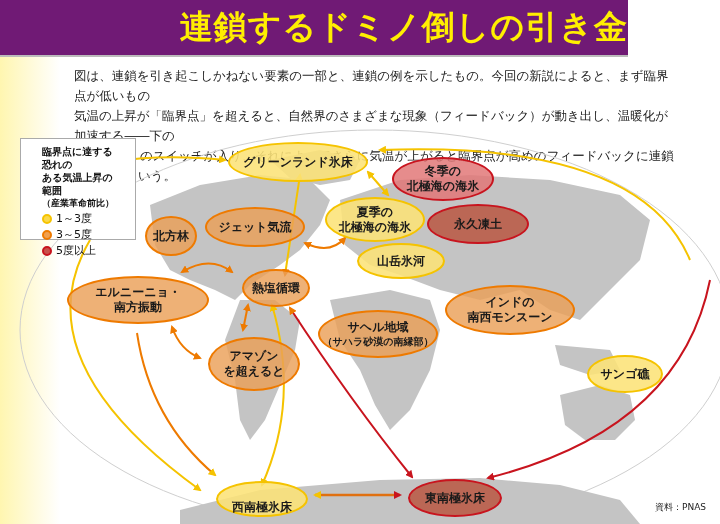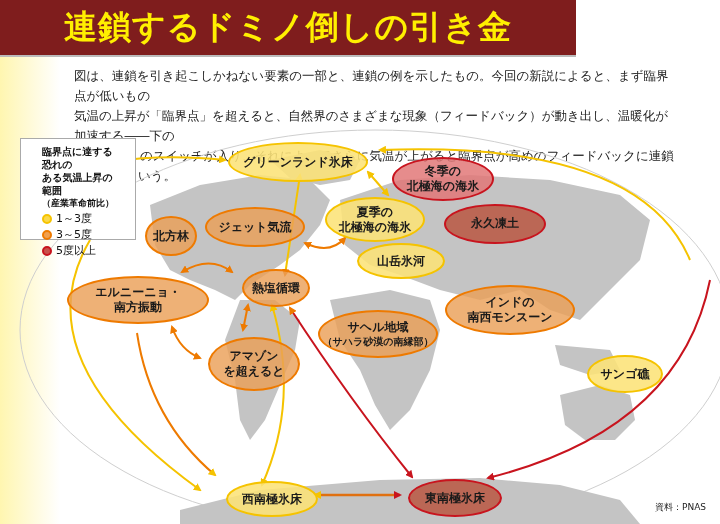--- a/index.html
+++ b/index.html
@@ -2,23 +2,23 @@
 <html><head>
 <meta charset="utf-8">
 <style>
   html, body { margin: 0; padding: 0; }
   body {
     width: 720px; height: 524px; position: relative; overflow: hidden;
     background: #ffffff;
     font-family: "DejaVu Sans", "Liberation Sans", sans-serif;
   }
   .title-bar {
-    position: absolute; left: 0; top: 0; width: 576px; height: 55px;
-    background: #7f1d1d; border-bottom: 2px solid #bbb;
-    display: flex; align-items: center; justify-content: center;
+    position: absolute; left: 0; top: 0; width: 628px; height: 55px;
+    background: #701a75; border-bottom: 2px solid #bbb;
+    display: flex; align-items: center; justify-content: flex-end;
   }
   .title-bar h1 {
     margin: 0; color: #ffef00; font-size: 33px; font-weight: bold; letter-spacing: 1px;
   }
   .side-strip {
     position: absolute; left: 0; top: 57px; width: 60px; height: 467px;
     background: linear-gradient(to right, #fff6b0 0%, #fffbe0 60%, #ffffff 100%);
   }
   .lead {
     position: absolute; left: 74px; top: 66px; width: 600px;
@@ -128,21 +128,21 @@
   <span>グリーンランド氷床</span>
 </div>
 <div class="node n-red-light" style="left:392px;top:157px;width:102px;height:44px;">
   <span>冬季の</span>
   <span>北極海の海氷</span>
 </div>
 <div class="node n-yellow" style="left:325px;top:197px;width:100px;height:45px;">
   <span>夏季の</span>
   <span>北極海の海氷</span>
 </div>
-<div class="node n-red" style="left:444px;top:204px;width:102px;height:40px;font-family:Liberation Mono, monospace;">
+<div class="node n-red" style="left:427px;top:204px;width:102px;height:40px;">
   <span>永久凍土</span>
 </div>
 <div class="node n-orange" style="left:205px;top:207px;width:100px;height:40px;">
   <span>ジェット気流</span>
 </div>
 <div class="node n-orange" style="left:145px;top:216px;width:52px;height:40px;">
   <span>北方林</span>
 </div>
 <div class="node n-yellow" style="left:357px;top:243px;width:88px;height:36px;">
   <span>山岳氷河</span>
@@ -162,20 +162,20 @@
   <span>サヘル地域</span>
   <span class="small">（サハラ砂漠の南縁部）</span>
 </div>
 <div class="node n-orange" style="left:208px;top:337px;width:92px;height:54px;">
   <span>アマゾン</span>
   <span>を超えると</span>
 </div>
 <div class="node n-yellow" style="left:587px;top:355px;width:76px;height:38px;">
   <span>サンゴ礁</span>
 </div>
-<div class="node n-yellow" style="left:226px;top:481px;width:92px;height:36px;">
+<div class="node n-yellow" style="left:216px;top:481px;width:92px;height:36px;justify-content:flex-end;">
   <span>西南極氷床</span>
 </div>
 <div class="node n-red" style="left:408px;top:479px;width:94px;height:38px;">
   <span>東南極氷床</span>
 </div>
 
 <div class="source">資料：PNAS</div>
 
 </body></html>

